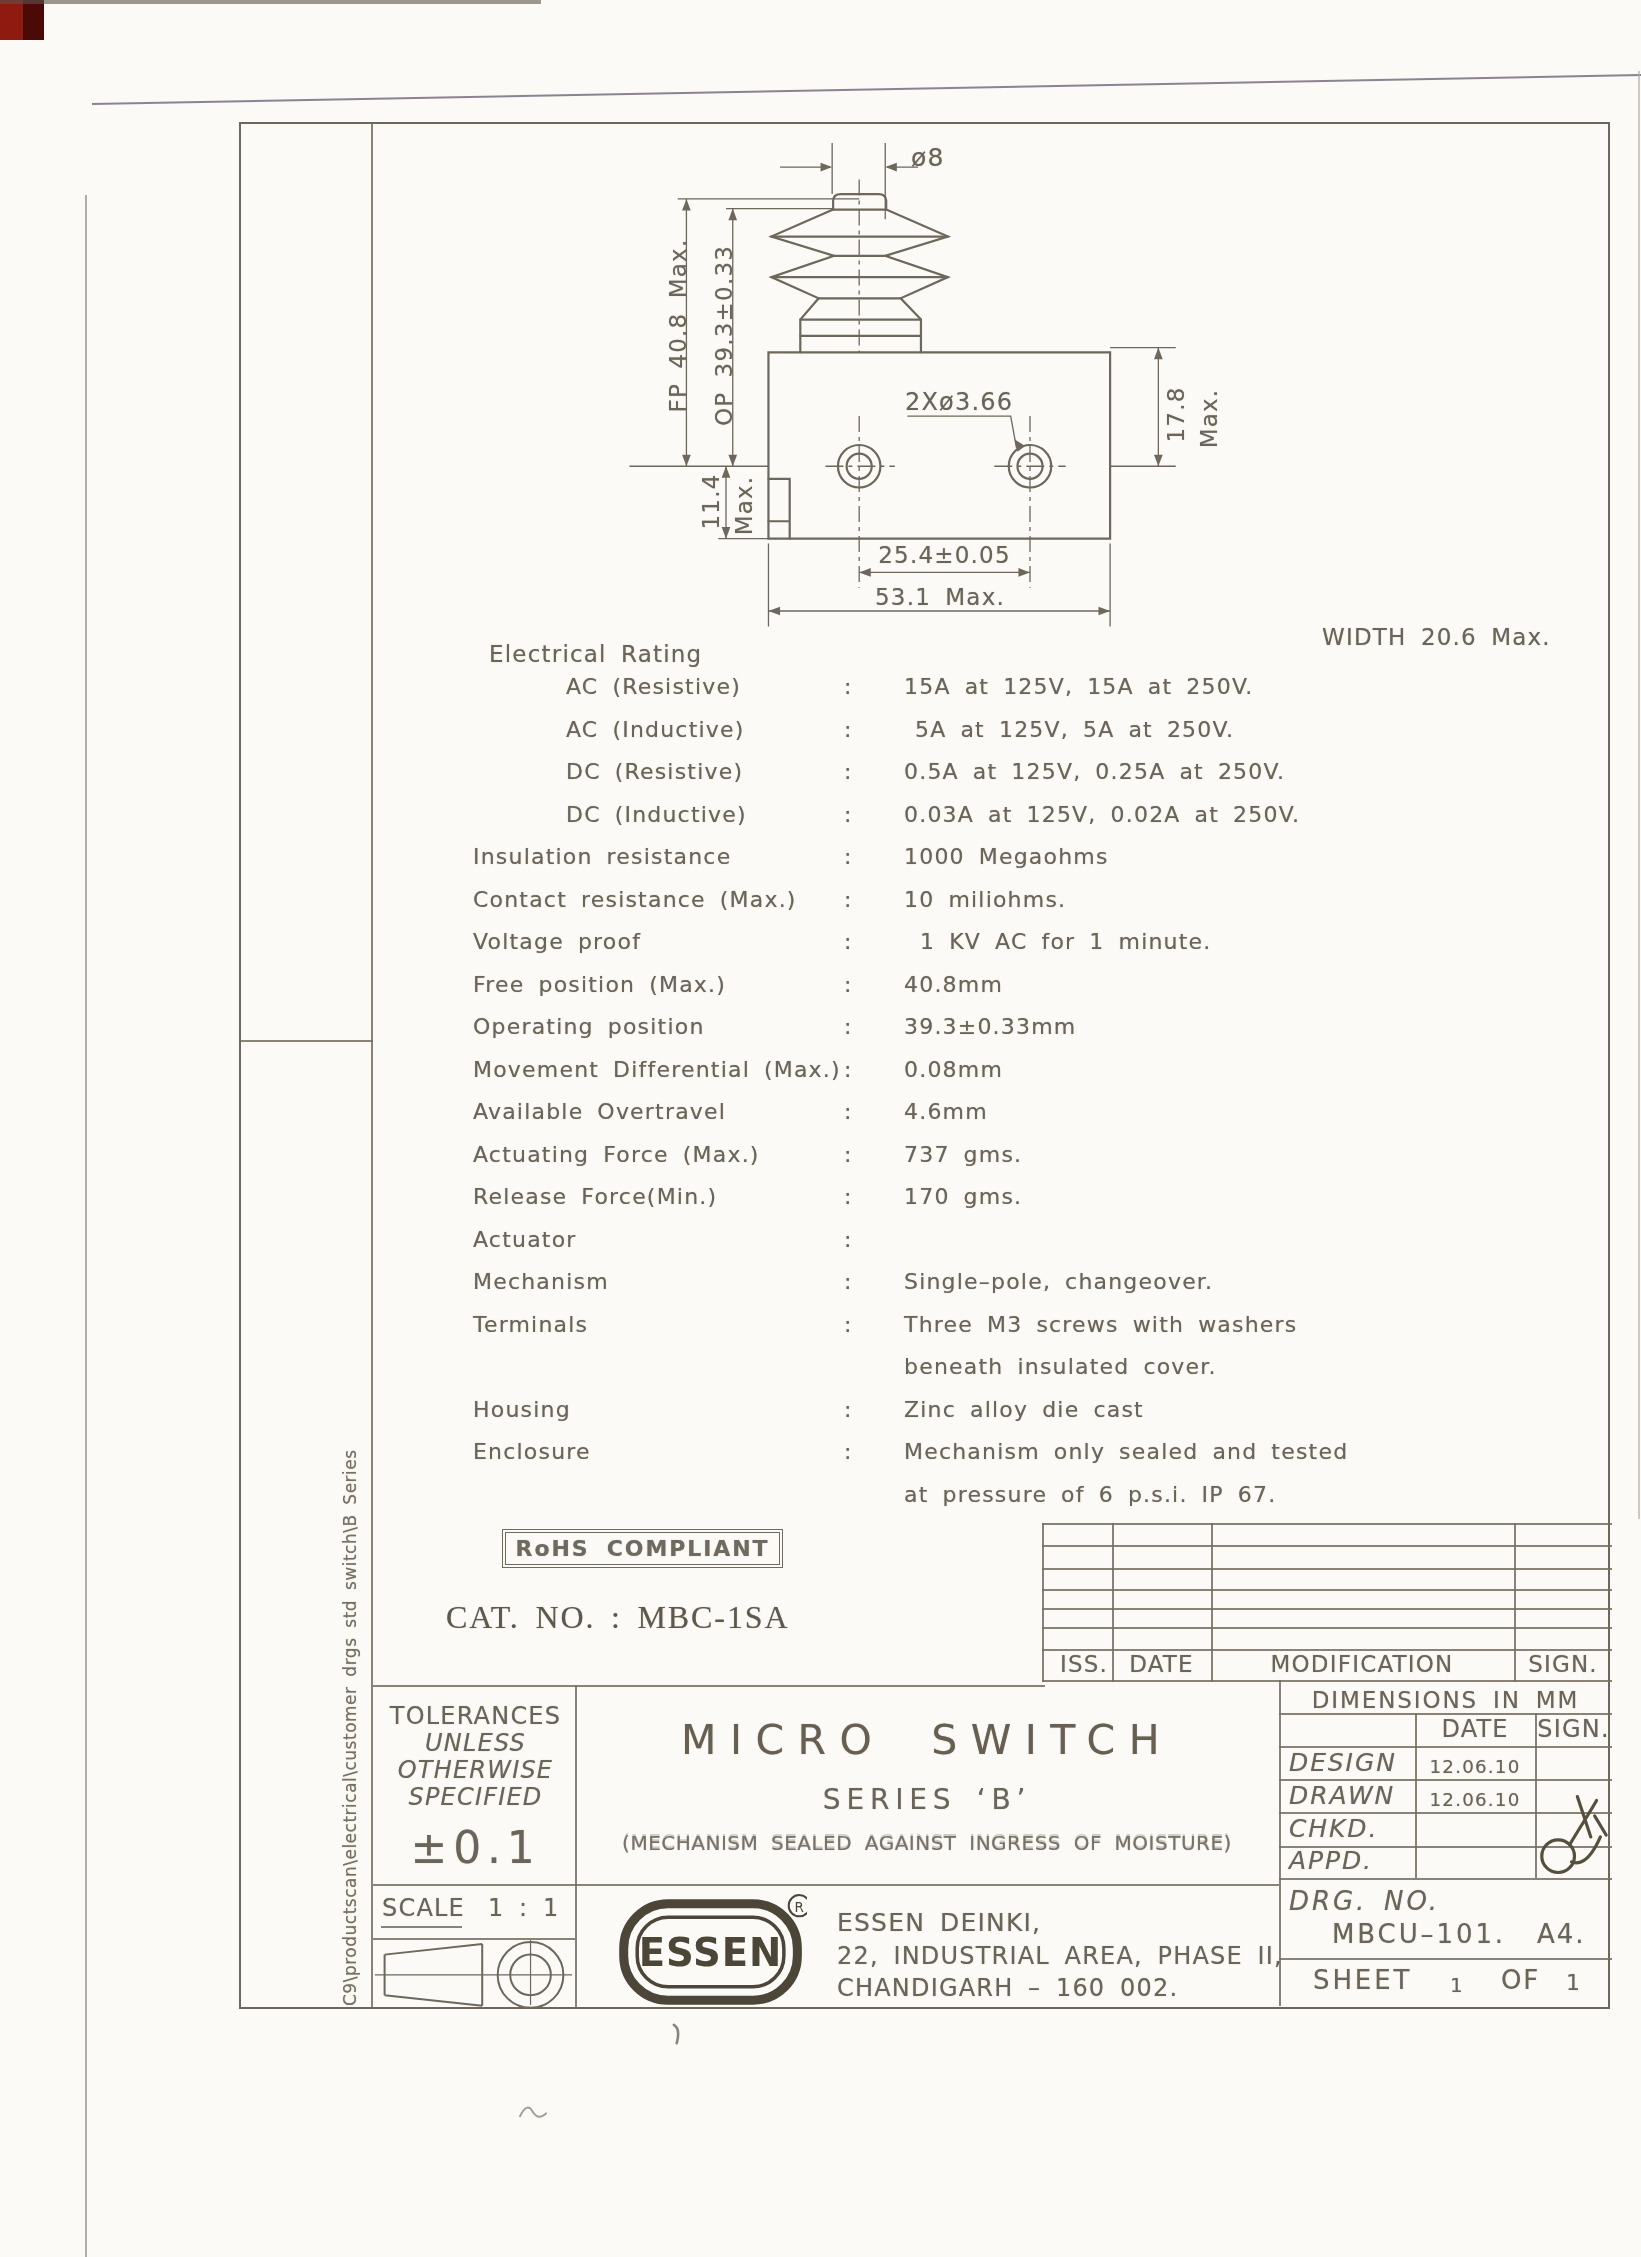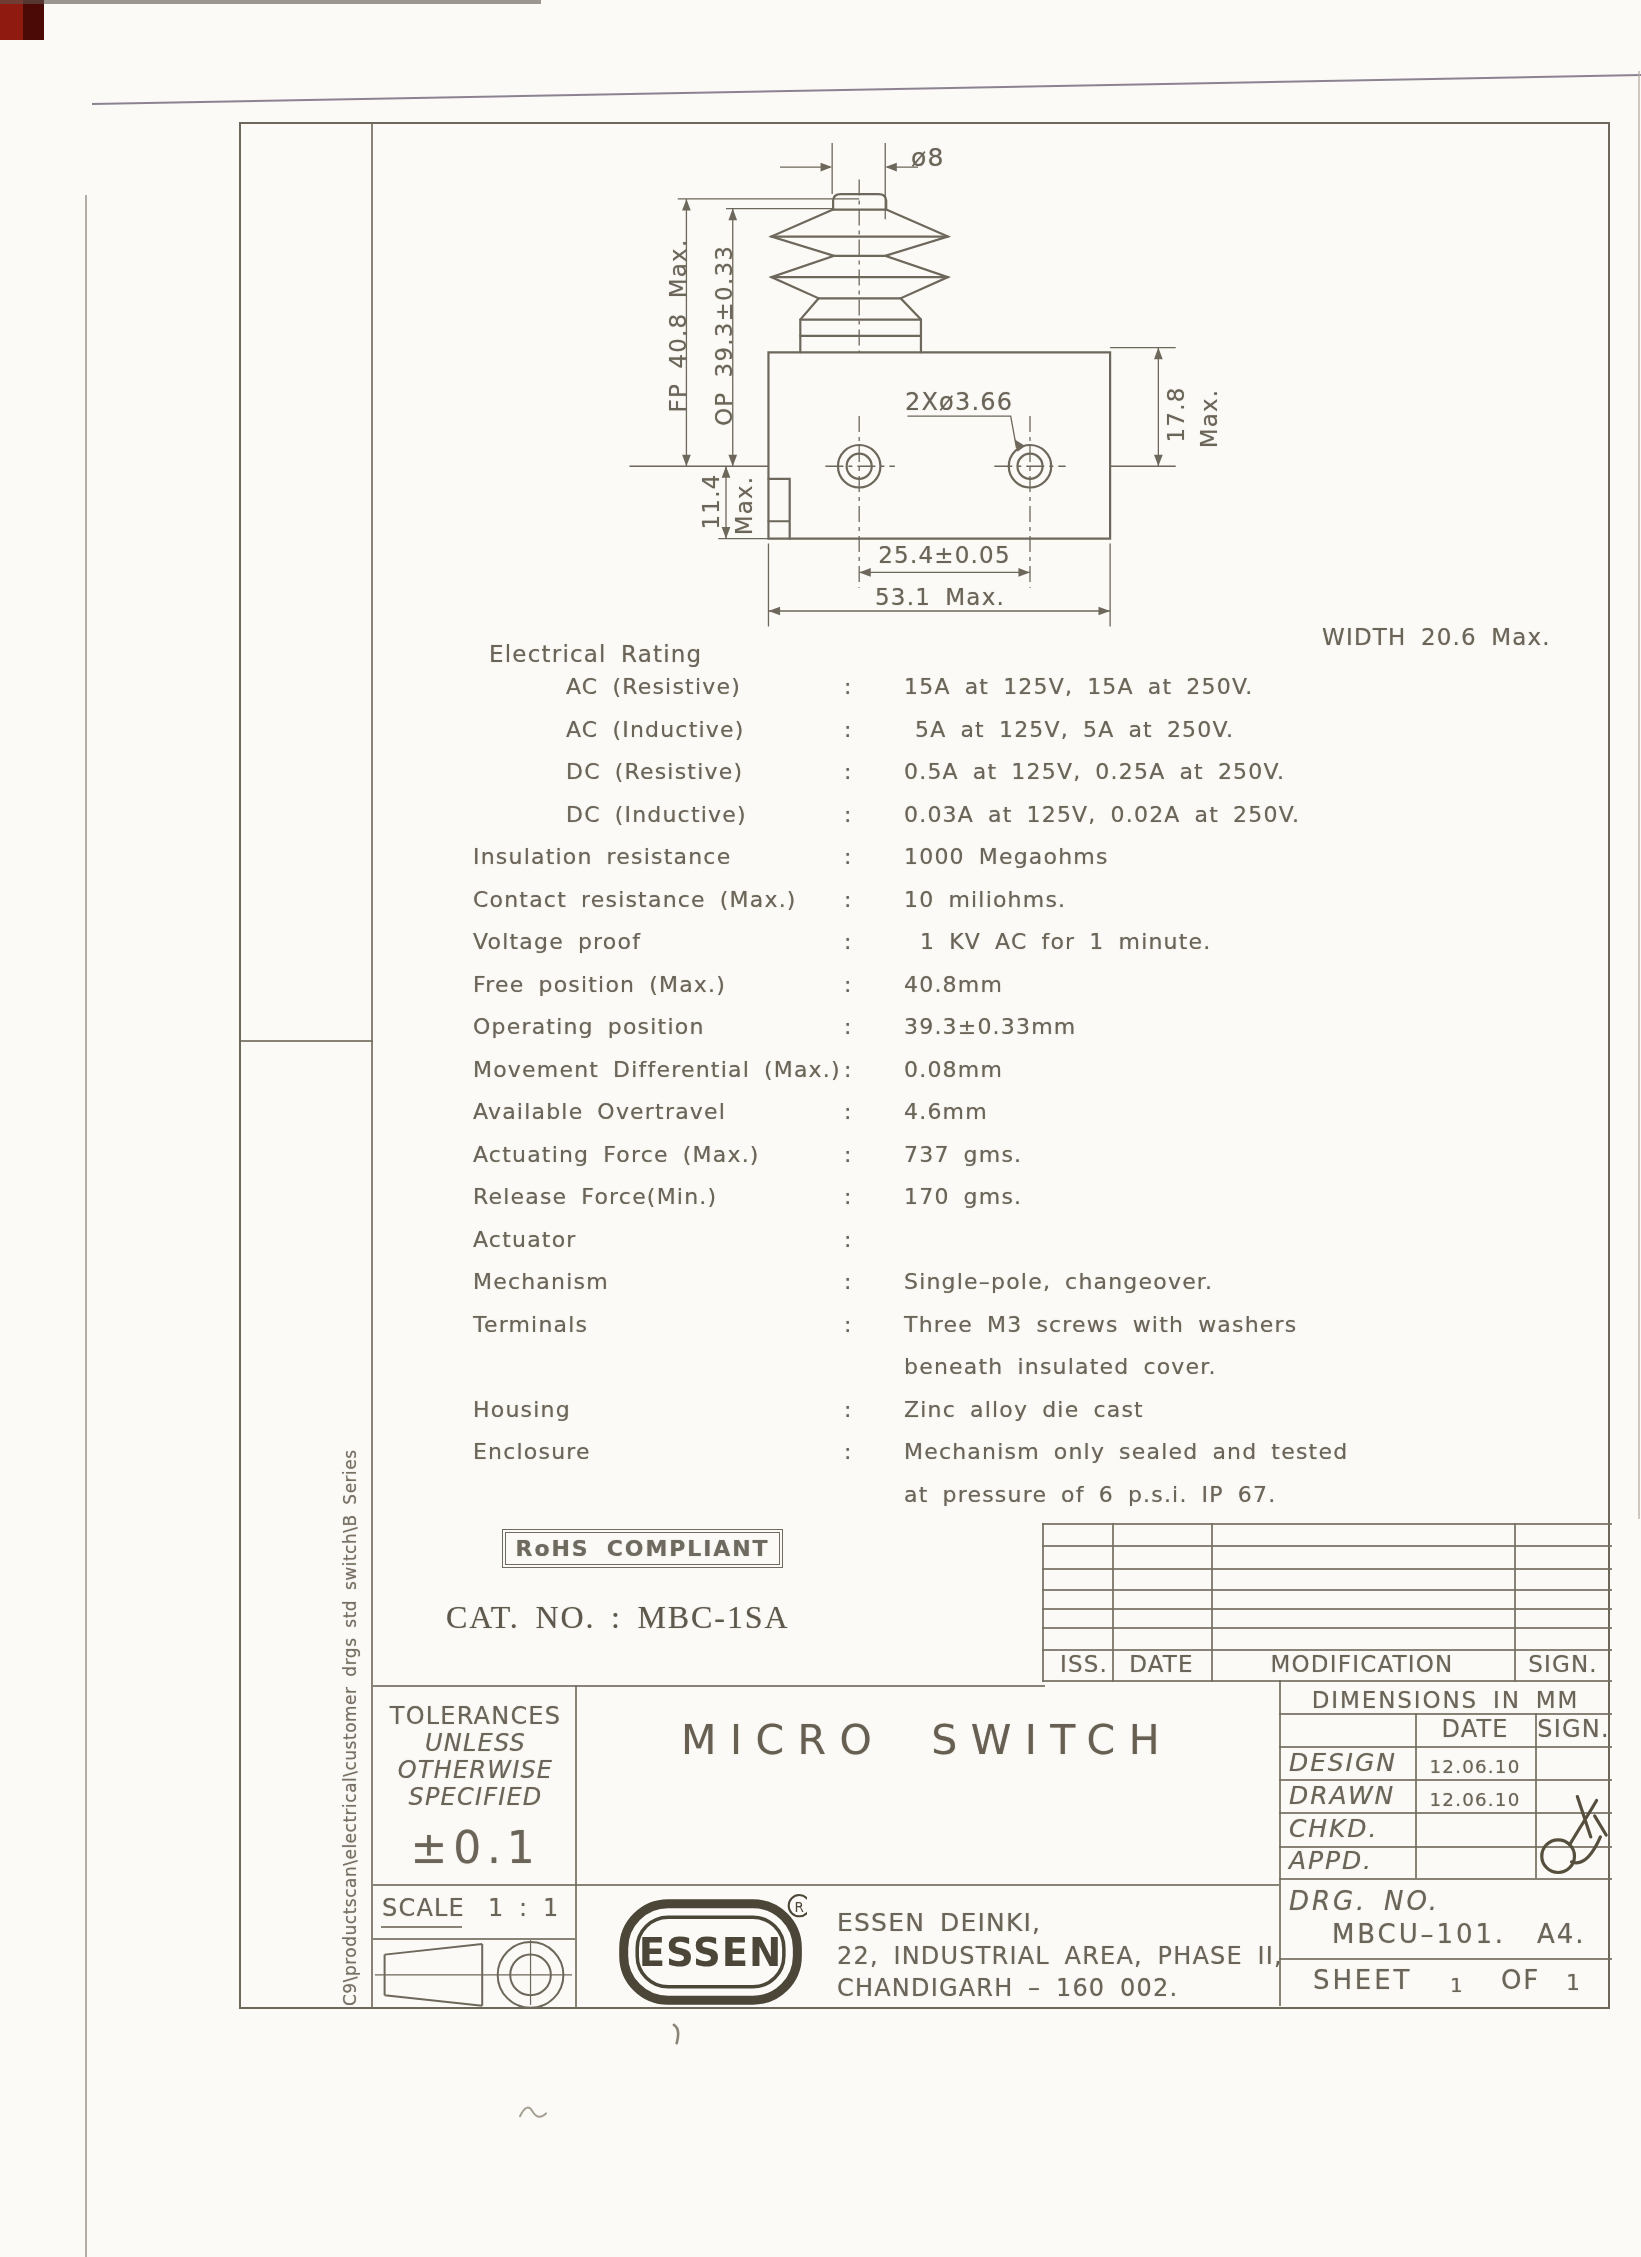--- a/index.html
+++ b/index.html
@@ -240,20 +240,23 @@
       <g stroke="#6e675b" fill="none" stroke-width="2">
         <path d="M397,2022 L498,2011 M397,2064 L498,2075 M397,2022 V2064 M498,2011 V2075"></path>
         <circle cx="548" cy="2043" r="34"></circle>
           <circle cx="548" cy="2043" r="21"></circle>
         <path d="M387,2043 H591" stroke-width="1.2"></path>
         <path d="M548,2007 V2074" stroke-width="1.2"></path>
       </g>
     </svg>
 
     <div class="t ctr" style="left:334px;top:1595px;width:704px;font-size:41px;line-height:42px;letter-spacing:13.5px;word-spacing:19.3px;color:#665f52;">MICRO SWITCH</div>
+    <div class="t ctr" style="left:334px;top:1663px;width:704px;font-size:28px;letter-spacing:5.8px;">SERIES ‘B’</div>
+    <div class="t ctr" style="left:334px;top:1707px;width:704px;font-size:20px;letter-spacing:0.5px;opacity:.9;
+                text-shadow:0 -1.9px 0 rgba(110,103,91,.35),0 0 1px rgba(110,103,91,.5);">(MECHANISM SEALED AGAINST INGRESS OF MOISTURE)</div>
 
     <svg class="lines" style="left:375px;top:1770px;" width="191" height="118" viewBox="636 1959 198 122">
       <g stroke="#4b4637" fill="none">
         <rect x="644" y="1969" width="180" height="100" rx="46" stroke-width="9"></rect>
         <rect x="658" y="1983" width="152" height="72" rx="32" stroke-width="3.5"></rect>
       </g>
       <text x="734" y="2034" text-anchor="middle" font-family="DejaVu Sans, sans-serif" font-size="40" font-weight="bold" letter-spacing="1" fill="#4b4637">ESSEN</text>
       <circle cx="826" cy="1971" r="11" stroke="#4b4637" stroke-width="2" fill="none"></circle>
       <text x="826" y="1977" text-anchor="middle" font-family="DejaVu Sans, sans-serif" font-size="14" fill="#4b4637">R</text>
     </svg>

